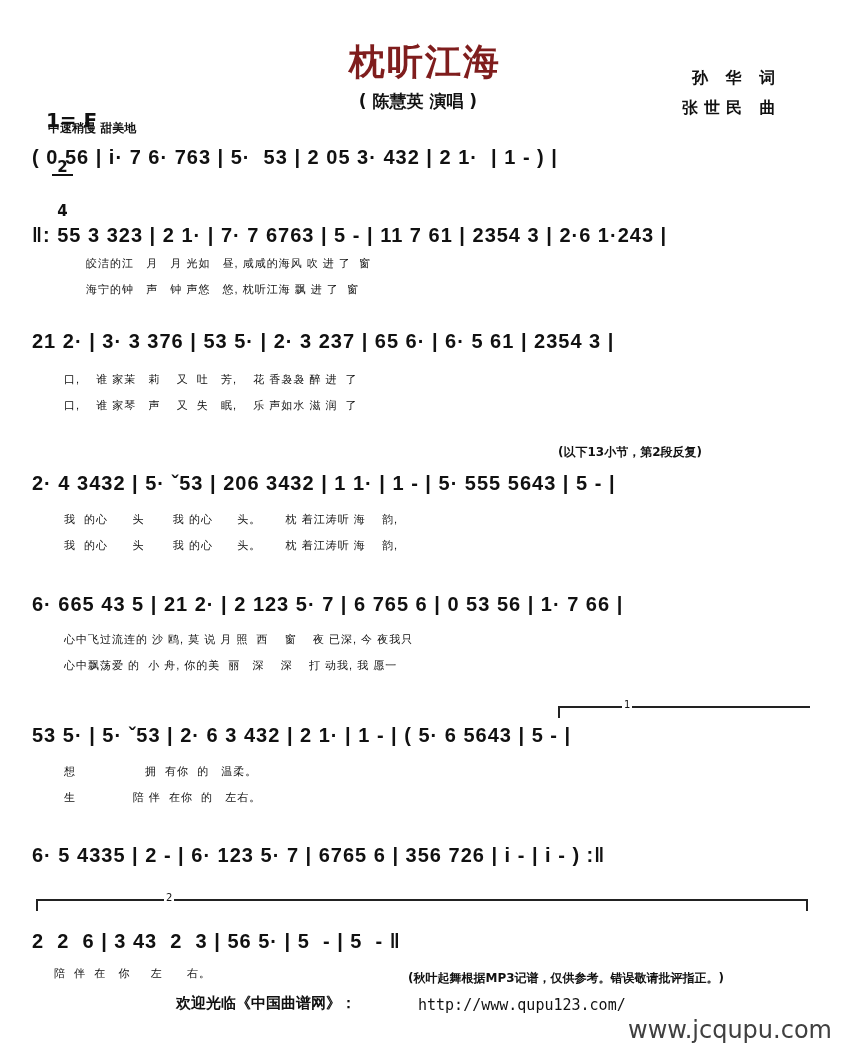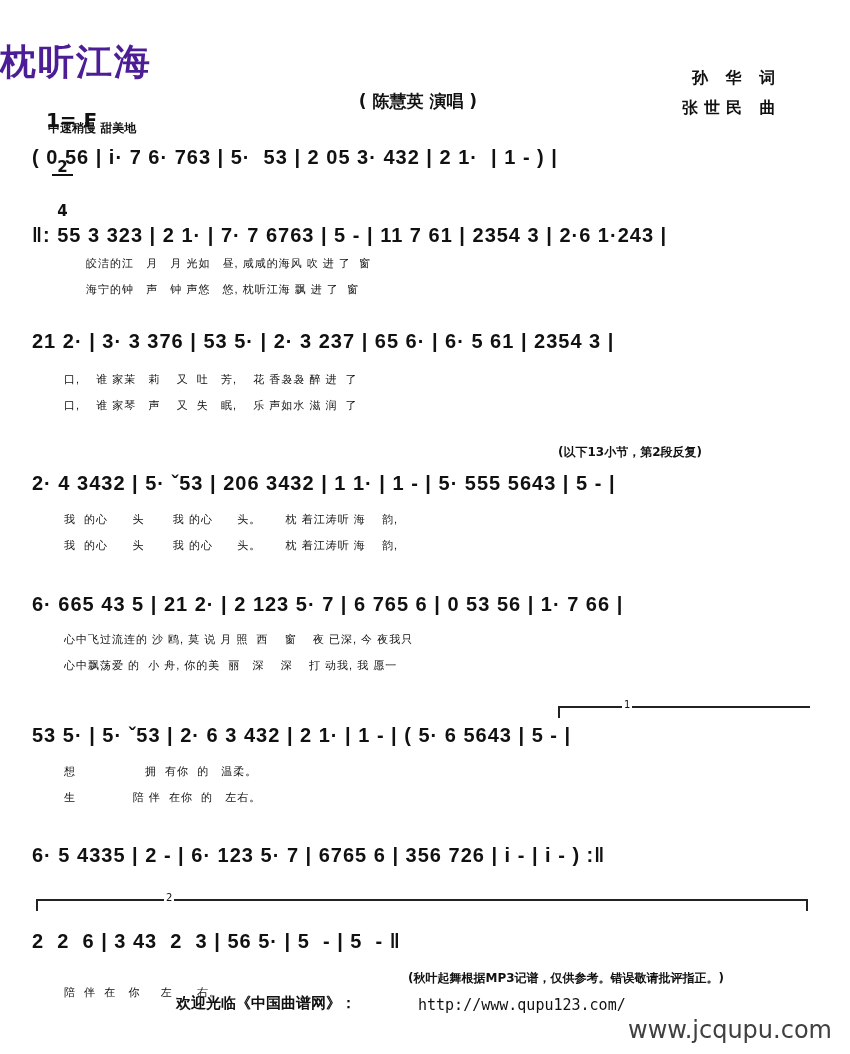--- a/index.html
+++ b/index.html
@@ -1,19 +1,19 @@
 <!DOCTYPE html>
 <html><head>
 <meta charset="utf-8">
 <style>
   html, body { margin:0; padding:0; background:#ffffff; }
   body { width:850px; height:1054px; position:relative; overflow:hidden;
          font-family:"DejaVu Sans","Liberation Sans",sans-serif; color:#111; }
   .abs { position:absolute; white-space:pre; }
-  .title { left:0; width:850px; top:38px; font-size:36px; font-weight:bold; color:#4c1d95; letter-spacing:2px; }
+  .title { left:0; width:850px; top:38px; text-align:center; font-size:36px; font-weight:bold; color:#7f1d1d; letter-spacing:2px; }
   .singer { left:0; width:836px; top:90px; text-align:center; font-size:17px; font-weight:bold; }
   .credit { font-size:16px; font-weight:bold; font-family:"DejaVu Serif",serif; letter-spacing:6px; }
   .key { left:32px; top:84px; font-size:20px; font-weight:bold; }
   .tsig { display:inline-block; vertical-align:middle; text-align:center; line-height:14px; font-size:15px; margin-left:6px; }
   .tempo { left:32px; top:120px; font-size:12px; font-weight:bold;margin-left:16px; }
   .notes { font-family:"Liberation Sans","DejaVu Sans",sans-serif; font-size:20px; font-weight:bold; letter-spacing:1px; }
   .lyric { font-family:Liberation Sans, sans-serif; font-size:11px; letter-spacing:1px;padding-left:32px; }
   .small { font-size:12px; font-weight:bold; }
   .volta { border-top:2px solid #222; border-left:2px solid #222; height:10px; }
   .voltaR { border-right:2px solid #222; }
@@ -63,18 +63,18 @@
 <div class="abs notes" style="left:32px; top:724px;">53 5· | 5· ˇ53 | 2· 6 3 432 | 2 1· | 1 - | ( 5· 6 5643 | 5 - |</div>
 <div class="abs lyric" style="left:32px; top:764px;">想                 拥  有你  的   温柔。</div>
 <div class="abs lyric" style="left:32px; top:790px;">生              陪 伴  在你  的   左右。</div>
 
 <div class="abs notes" style="left:32px; top:844px;">6· 5 4335 | 2 - | 6· 123 5· 7 | 6765 6 | 356 726 | i - | i - ) :‖</div>
 
 <div class="abs volta voltaR" style="left:36px; top:899px; width:768px;">
   <span class="vnum" style="left:126px;">2</span>
 </div>
 <div class="abs notes" style="left:32px; top:930px;">2  2  6 | 3 43  2  3 | 56 5· | 5  - | 5  - ‖</div>
-<div class="abs lyric" style="left:32px; top:966px;margin-top:19px;">陪  伴  在   你     左      右。</div>
+<div class="abs lyric" style="left:22px; top:966px;">陪  伴  在   你     左      右。</div>
 
 <div class="abs small" style="left:408px; top:970px;">(秋叶起舞根据MP3记谱，仅供参考。错误敬请批评指正。)</div>
 <div class="abs footer" style="left:176px; top:994px;">欢迎光临《中国曲谱网》：</div>
 <div class="abs url" style="left:418px; top:996px;">http://www.qupu123.com/</div>
 <div class="abs watermark" style="left:628px; top:1016px;">www.jcqupu.com</div>
 
 </body></html>

